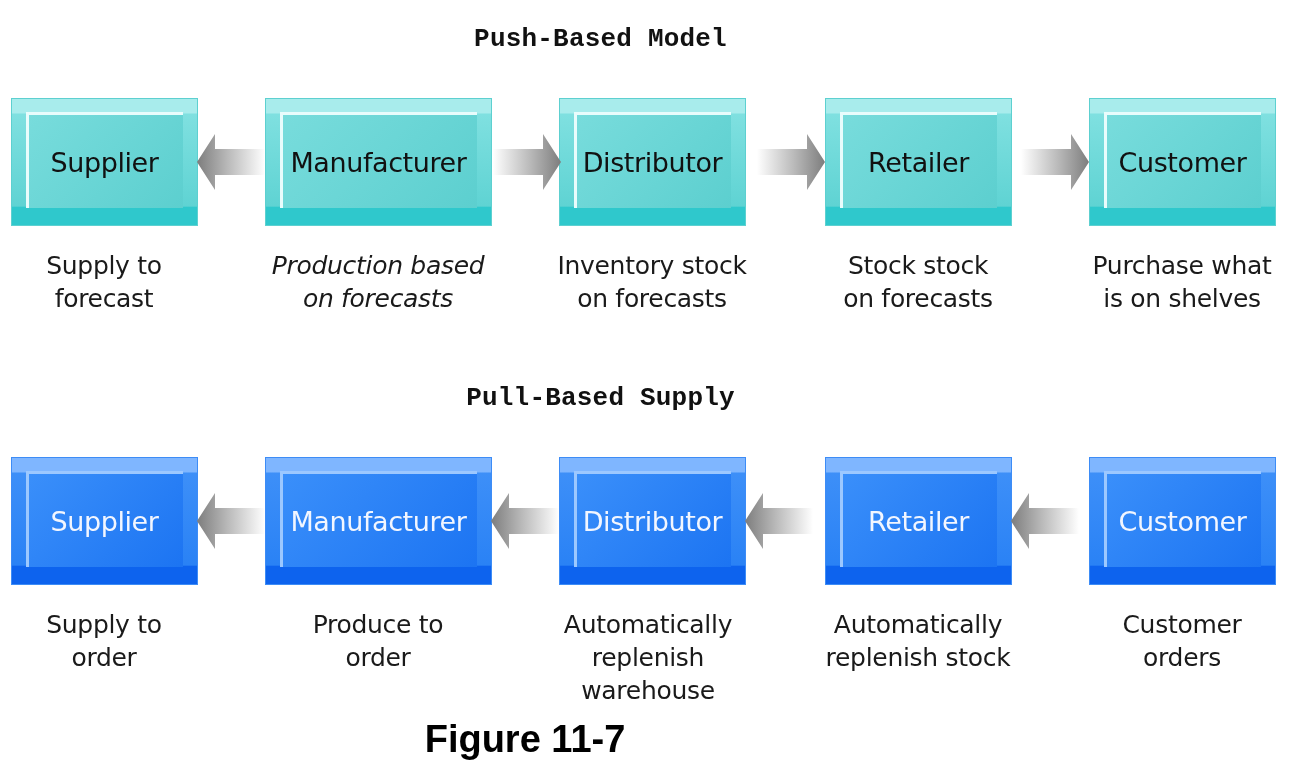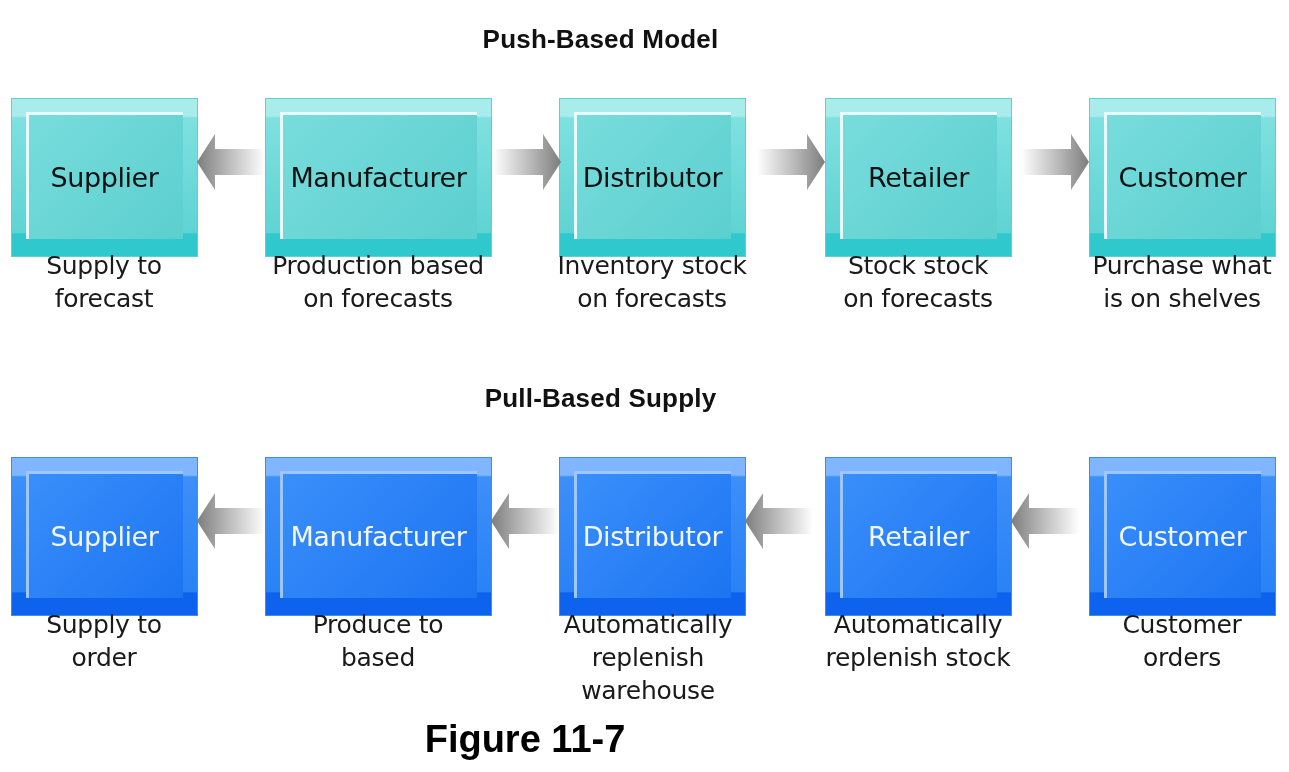--- a/index.html
+++ b/index.html
@@ -1,18 +1,18 @@
 <!DOCTYPE html>
 <html><head>
   <meta charset="utf-8">
   <style>
     html, body { margin: 0; padding: 0; background: #ffffff; }
     body { width: 1289px; height: 772px; position: relative; overflow: hidden; font-family: "DejaVu Sans", sans-serif; }
-    .title { position: absolute; left: 0; width: 1201px; text-align: center; font-family: Liberation Sans, sans-serif; font-weight: bold; font-size: 26px; color: #111; letter-spacing: 0.2px; }
-    .box { position: absolute; height: 159px; box-sizing: border-box; display: flex; align-items: center; justify-content: center; font-family: "DejaVu Sans", sans-serif; font-size: 27px; }
+    .title { position: absolute; left: 0; width: 1201px; text-align: center; font-family: Liberation Mono, monospace; font-weight: bold; font-size: 26px; color: #111; letter-spacing: 0.2px; }
+    .box { position: absolute; height: 128px; box-sizing: border-box; display: flex; align-items: center; justify-content: center; font-family: "DejaVu Sans", sans-serif; font-size: 27px; }
     .box .bevel { position: absolute; inset: 0; }
     .box .face { position: absolute; left: 15px; top: 14px; right: 15px; bottom: 18px; }
     .box .label { position: relative; z-index: 2; letter-spacing: -0.4px; }
     .push .bevel { background: linear-gradient(to bottom, #a8ecec 0%, #a8ecec 11%, #7fe0e0 12%, #5fd3d3 85%, #2fc8cc 86%, #2fc8cc 100%); border: 1px solid #5dd0d0; }
     .push .face { background: linear-gradient(135deg, #78dcdc 0%, #5ccfcf 100%); border-top: 3px solid #e8fcfc; border-left: 3px solid #e8fcfc; }
     .push .label { color: #111; }
     .pull .bevel { background: linear-gradient(to bottom, #7fb6ff 0%, #7fb6ff 11%, #3d8ff8 12%, #2a82f5 85%, #0d63ee 86%, #0d63ee 100%); border: 1px solid #3d8cf6; }
     .pull .face { background: linear-gradient(135deg, #3a8ffa 0%, #1c74f2 100%); border-top: 3px solid #9cc8ff; border-left: 3px solid #9cc8ff; }
     .pull .label { color: #f2f6ff; }
     .arrow { position: absolute; width: 68px; height: 60px; }
@@ -87,21 +87,21 @@
         <stop offset="0" stop-color="#ffffff"></stop>
         <stop offset="0.55" stop-color="#b9b9b9"></stop>
         <stop offset="1" stop-color="#7d7d7d"></stop>
       </linearGradient>
     </defs>
     <path d="M68,30 L50,2 L50,17 L0,17 L0,43 L50,43 L50,58 Z" fill="url(#ag3)"></path>
   </svg>
 
 <div class="caption" style="left:-26px;top:249px;">Supply to
 forecast</div>
-<div class="caption" style="left:248px;top:249px;">Production based
+<div class="caption" style="left:248px;top:249px;font-style:italic;">Production based
 on forecasts</div>
 <div class="caption" style="left:522px;top:249px;">Inventory stock
 on forecasts</div>
 <div class="caption" style="left:788px;top:249px;">Stock stock
 on forecasts</div>
 <div class="caption" style="left:1052px;top:249px;">Purchase what
 is on shelves</div>
 
 <div class="box pull" style="left:11px;top:457px;width:187px;">
     <div class="bevel"></div>
@@ -166,21 +166,21 @@
         <stop offset="0.55" stop-color="#b9b9b9"></stop>
         <stop offset="1" stop-color="#7d7d7d"></stop>
       </linearGradient>
     </defs>
     <path d="M0,30 L18,2 L18,17 L68,17 L68,43 L18,43 L18,58 Z" fill="url(#ag7)"></path>
   </svg>
 
 <div class="caption" style="left:-26px;top:608px;">Supply to
 order</div>
 <div class="caption" style="left:248px;top:608px;">Produce to
-based</div>
+order</div>
 <div class="caption" style="left:518px;top:608px;">Automatically
 replenish
 warehouse</div>
 <div class="caption" style="left:788px;top:608px;">Automatically
 replenish stock</div>
 <div class="caption" style="left:1052px;top:608px;">Customer
 orders</div>
 
 <div class="figure">Figure 11-7</div>
 

